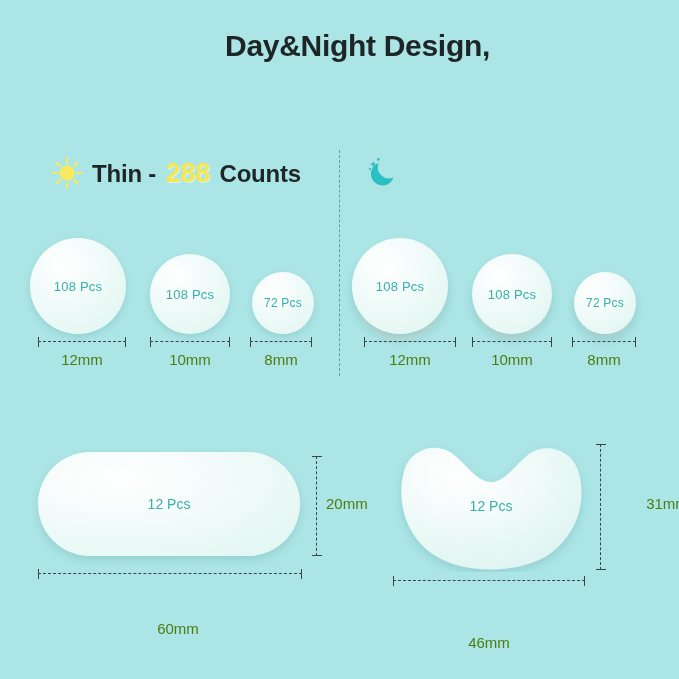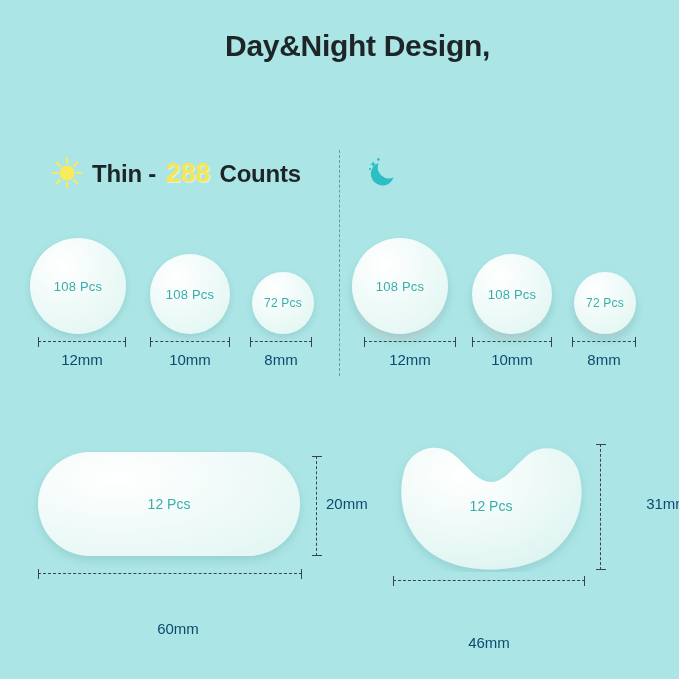--- a/index.html
+++ b/index.html
@@ -139,21 +139,21 @@
     width: 0;
     height: 10px;
     border-left: 1.5px solid #3c4447;
   }
   .dim-h::before { left: 0; }
   .dim-h::after  { right: 0; }
 
   .dim-label {
     position: absolute;
     font-size: 15px;
-    color: #0c4a6e;
+    color: #4d7c0f;
     text-align: center;
     white-space: nowrap;
   }
 
   
   .dim-v {
     position: absolute;
     width: 0;
     border-left: 1.5px dashed #3c4447;
   }

